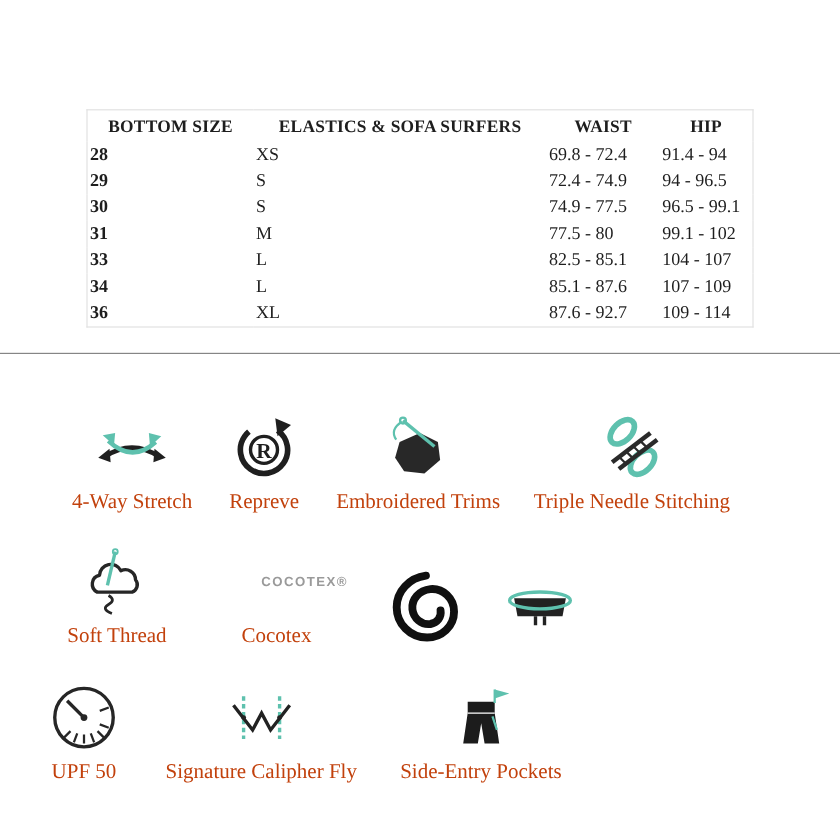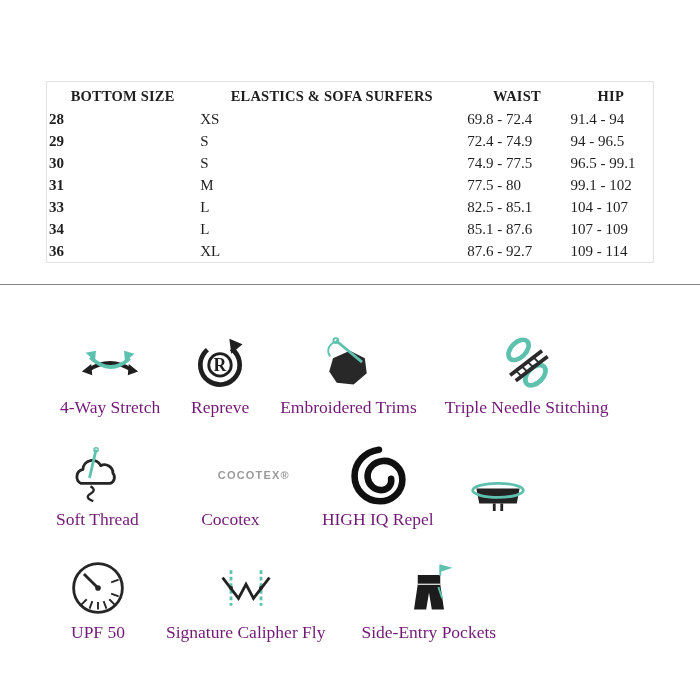--- a/index.html
+++ b/index.html
@@ -8,22 +8,22 @@
     width: 700px; height: 700px;
     background: #ffffff;
     font-family: "Liberation Serif", serif;
     color: #1e1e1e;
     overflow: hidden;
   }
 
   
   .chart-wrap { padding-top: 75px; }
   table.size-chart {
-    width: 608px;
-    margin: 6px auto;
+    width: 556px;
+    margin: 16px auto;
     border-collapse: collapse;
     border: 1px solid #e2e2e2;
     background: #fff;
   }
   table.size-chart th {
     font-size: 14.5px;
     font-weight: bold;
     letter-spacing: 0.2px;
     padding: 6px 2px 3px 2px;
     text-align: center;
@@ -46,21 +46,21 @@
   }
 
   
   .features { margin-top: 46px; }
   .feature-row {
     display: flex;
     align-items: flex-end;
   }
   .feature-row.row-0 { padding-left: 60px; gap: 28px; margin-bottom: 26px; }
   .feature-row.row-1 { padding-left: 56px; gap: 32px; margin-bottom: 26px; }
-  .feature-row.row-2 { padding-left: 66px; gap: 36px; }
+  .feature-row.row-2 { padding-left: 38px; gap: 36px; }
   .feature-item {
     display: flex;
     flex-direction: column;
     align-items: center;
   }
   .icon-box {
     height: 64px;
     min-width: 64px;
     display: flex;
     align-items: center;
@@ -71,21 +71,21 @@
   .icon-box.cocotex {
     font-family: "Liberation Sans", sans-serif;
     font-size: 11px;
     letter-spacing: 1.2px;
     color: #9a9a9a;
     font-weight: bold;
     margin-left: 47px;
   }
   .feature-label {
     font-size: 17.5px;
-    color: #701a75;
+    color: #c2410c;
     white-space: nowrap;
     line-height: 1.1;
   }
 </style>
 </head>
 <body>
 
 <main>
 
   <section class="chart-wrap">
@@ -225,21 +225,20 @@
           <div class="feature-label">Cocotex</div>
         </div>
         <div class="feature-item">
           <div class="icon-box">
             <svg viewBox="0 0 64 64">
     <path d="M33 5 C18 7 7 19 7 33 C7 48 19 60 34 60 C47 60 58 50 58 37
              C58 25 48 16 37 17 C27 18 20 26 21 35 C22 43 29 49 37 48
              C43 47 47 42 46 36" fill="none" stroke="#101010" stroke-width="7" stroke-linecap="round"></path>
   </svg>
           </div>
-          <div class="feature-label">HIGH IQ Repel</div>
         </div>
         <div class="feature-item">
           <div class="icon-box">
             <svg viewBox="0 0 64 64">
     <path d="M9 25 h46 l-3 16 h-40 Z" fill="#222222"></path>
     <ellipse cx="32" cy="27" rx="27" ry="7.5" fill="none" stroke="#5ec1ae" stroke-width="3"></ellipse>
     <path d="M28 41 v8 M36 41 v8" stroke="#222222" stroke-width="3" fill="none"></path>
   </svg>
           </div>
         </div>

